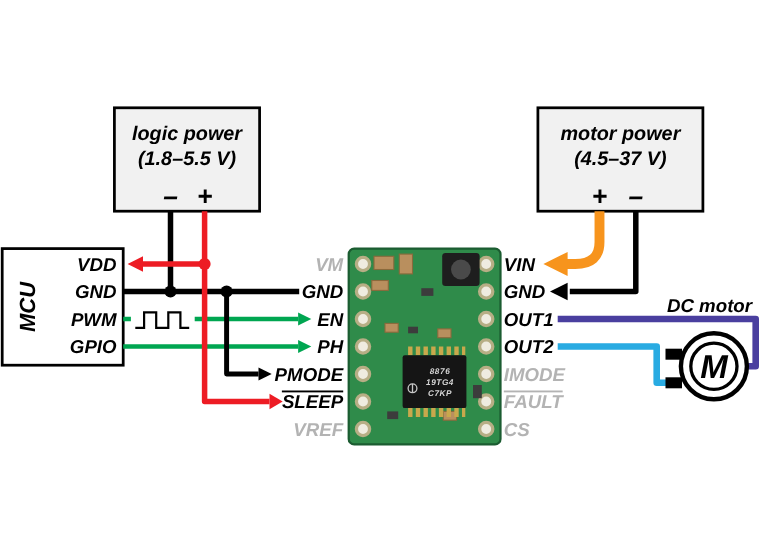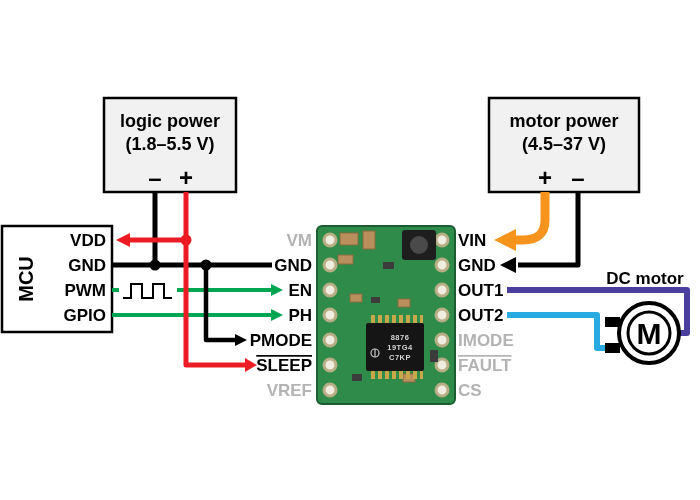--- a/index.html
+++ b/index.html
@@ -1,21 +1,21 @@
 <!DOCTYPE html>
 <html style="--wire_red: #ed1c24; --wire_green: #00a651; --wire_orange: #f7941d; --wire_purple: #4a3f9f; --wire_blue: #29abe2; --wire_black: #000000; --unused_pin_gray: #b3b3b3; --pcb_green: #2f8b4a;"><head>
 <meta charset="utf-8">
 <style>
   :root{
     --wire_red:#ed1c24; --wire_green:#00a651; --wire_orange:#f7941d;
     --wire_purple:#4a3f9f; --wire_blue:#29abe2; --wire_black:#000000;
     --unused_pin_gray:#b3b3b3; --pcb_green:#2f8b4a;
   }
   html,body{margin:0;padding:0;background:#fff;}
-  .canvas{width:700px;height:500px;background:#ffffff;overflow:hidden;}
+  .canvas{width:700px;height:500px;background:#ffffff;overflow:hidden;font-style:italic;}
   text{font-family:"Liberation Sans","DejaVu Sans",sans-serif;}
   .pin{font-size:17px;font-weight:bold;fill:#000;}
   .pin.gray{fill:var(--unused_pin_gray);}
   .ovl{text-decoration:overline;}
   .boxtitle{font-size:18px;font-weight:bold;fill:#000;}
   .term{font-size:24px;font-weight:bold;fill:#000;}
   .mculbl{font-size:20px;font-weight:bold;fill:#000;}
   .motorM{font-size:30px;font-weight:bold;fill:#000;}
   .dclbl{font-size:17px;font-weight:bold;fill:#000;}
   .chiptxt{font-size:7.5px;font-weight:bold;fill:#d6d6d6;letter-spacing:.5px;}

